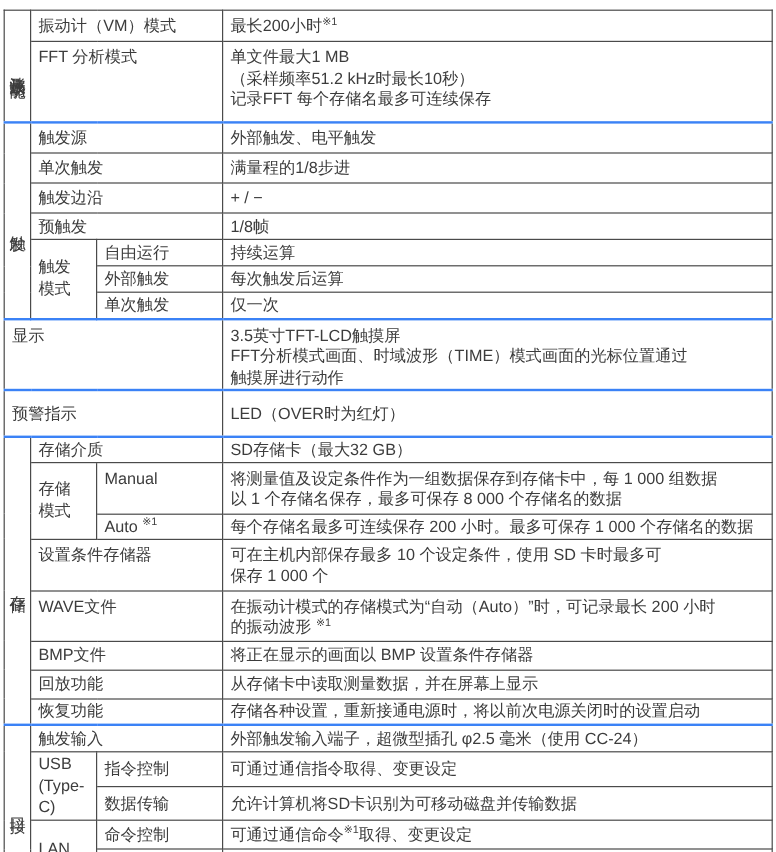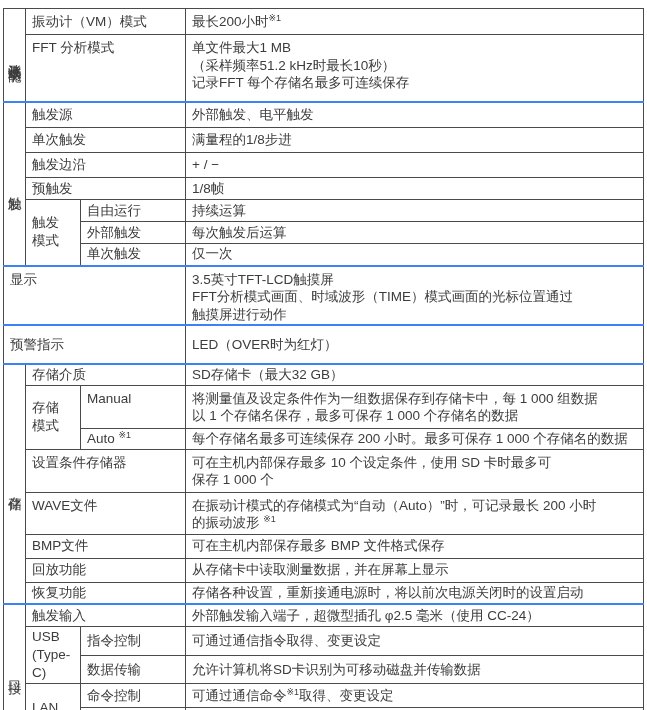--- a/index.html
+++ b/index.html
@@ -111,21 +111,21 @@
     <td>SD存储卡（最大32 GB）</td>
   </tr>
   <tr style="height:43px">
     <td rowspan="2" class="lbl2">
       <span class="ln">存储</span>
       <span class="ln">模式</span>
     </td>
     <td class="top">Manual</td>
     <td class="top">
       <span class="ln">将测量值及设定条件作为一组数据保存到存储卡中，每 1 000 组数据</span>
-      <span class="ln">以 1 个存储名保存，最多可保存 1 000 个存储名的数据</span>
+      <span class="ln">以 1 个存储名保存，最多可保存 8 000 个存储名的数据</span>
     </td>
   </tr>
   <tr style="height:21px">
     <td><span>Auto </span><span class="sup">※1</span></td>
     <td>每个存储名最多可连续保存 200 小时。最多可保存 1 000 个存储名的数据</td>
   </tr>
   <tr style="height:43px">
     <td colspan="2" class="top">设置条件存储器</td>
     <td class="top">
       <span class="ln">可在主机内部保存最多 10 个设定条件，使用 SD 卡时最多可</span>
@@ -134,21 +134,21 @@
   </tr>
   <tr style="height:42px">
     <td colspan="2" class="top">WAVE文件</td>
     <td class="top">
       <span class="ln">在振动计模式的存储模式为“自动（Auto）”时，可记录最长 200 小时</span>
       <span class="ln"><span>的振动波形 </span><span class="sup">※1</span></span>
     </td>
   </tr>
   <tr style="height:24px">
     <td colspan="2">BMP文件</td>
-    <td>可在主机内部保存最多 BMP 文件格式保存</td>
+    <td>将正在显示的画面以 BMP 设置条件存储器</td>
   </tr>
   <tr style="height:24px">
     <td colspan="2">回放功能</td>
     <td>从存储卡中读取测量数据，并在屏幕上显示</td>
   </tr>
   <tr style="height:22px">
     <td colspan="2">恢复功能</td>
     <td>存储各种设置，重新接通电源时，将以前次电源关闭时的设置启动</td>
   </tr>
 

